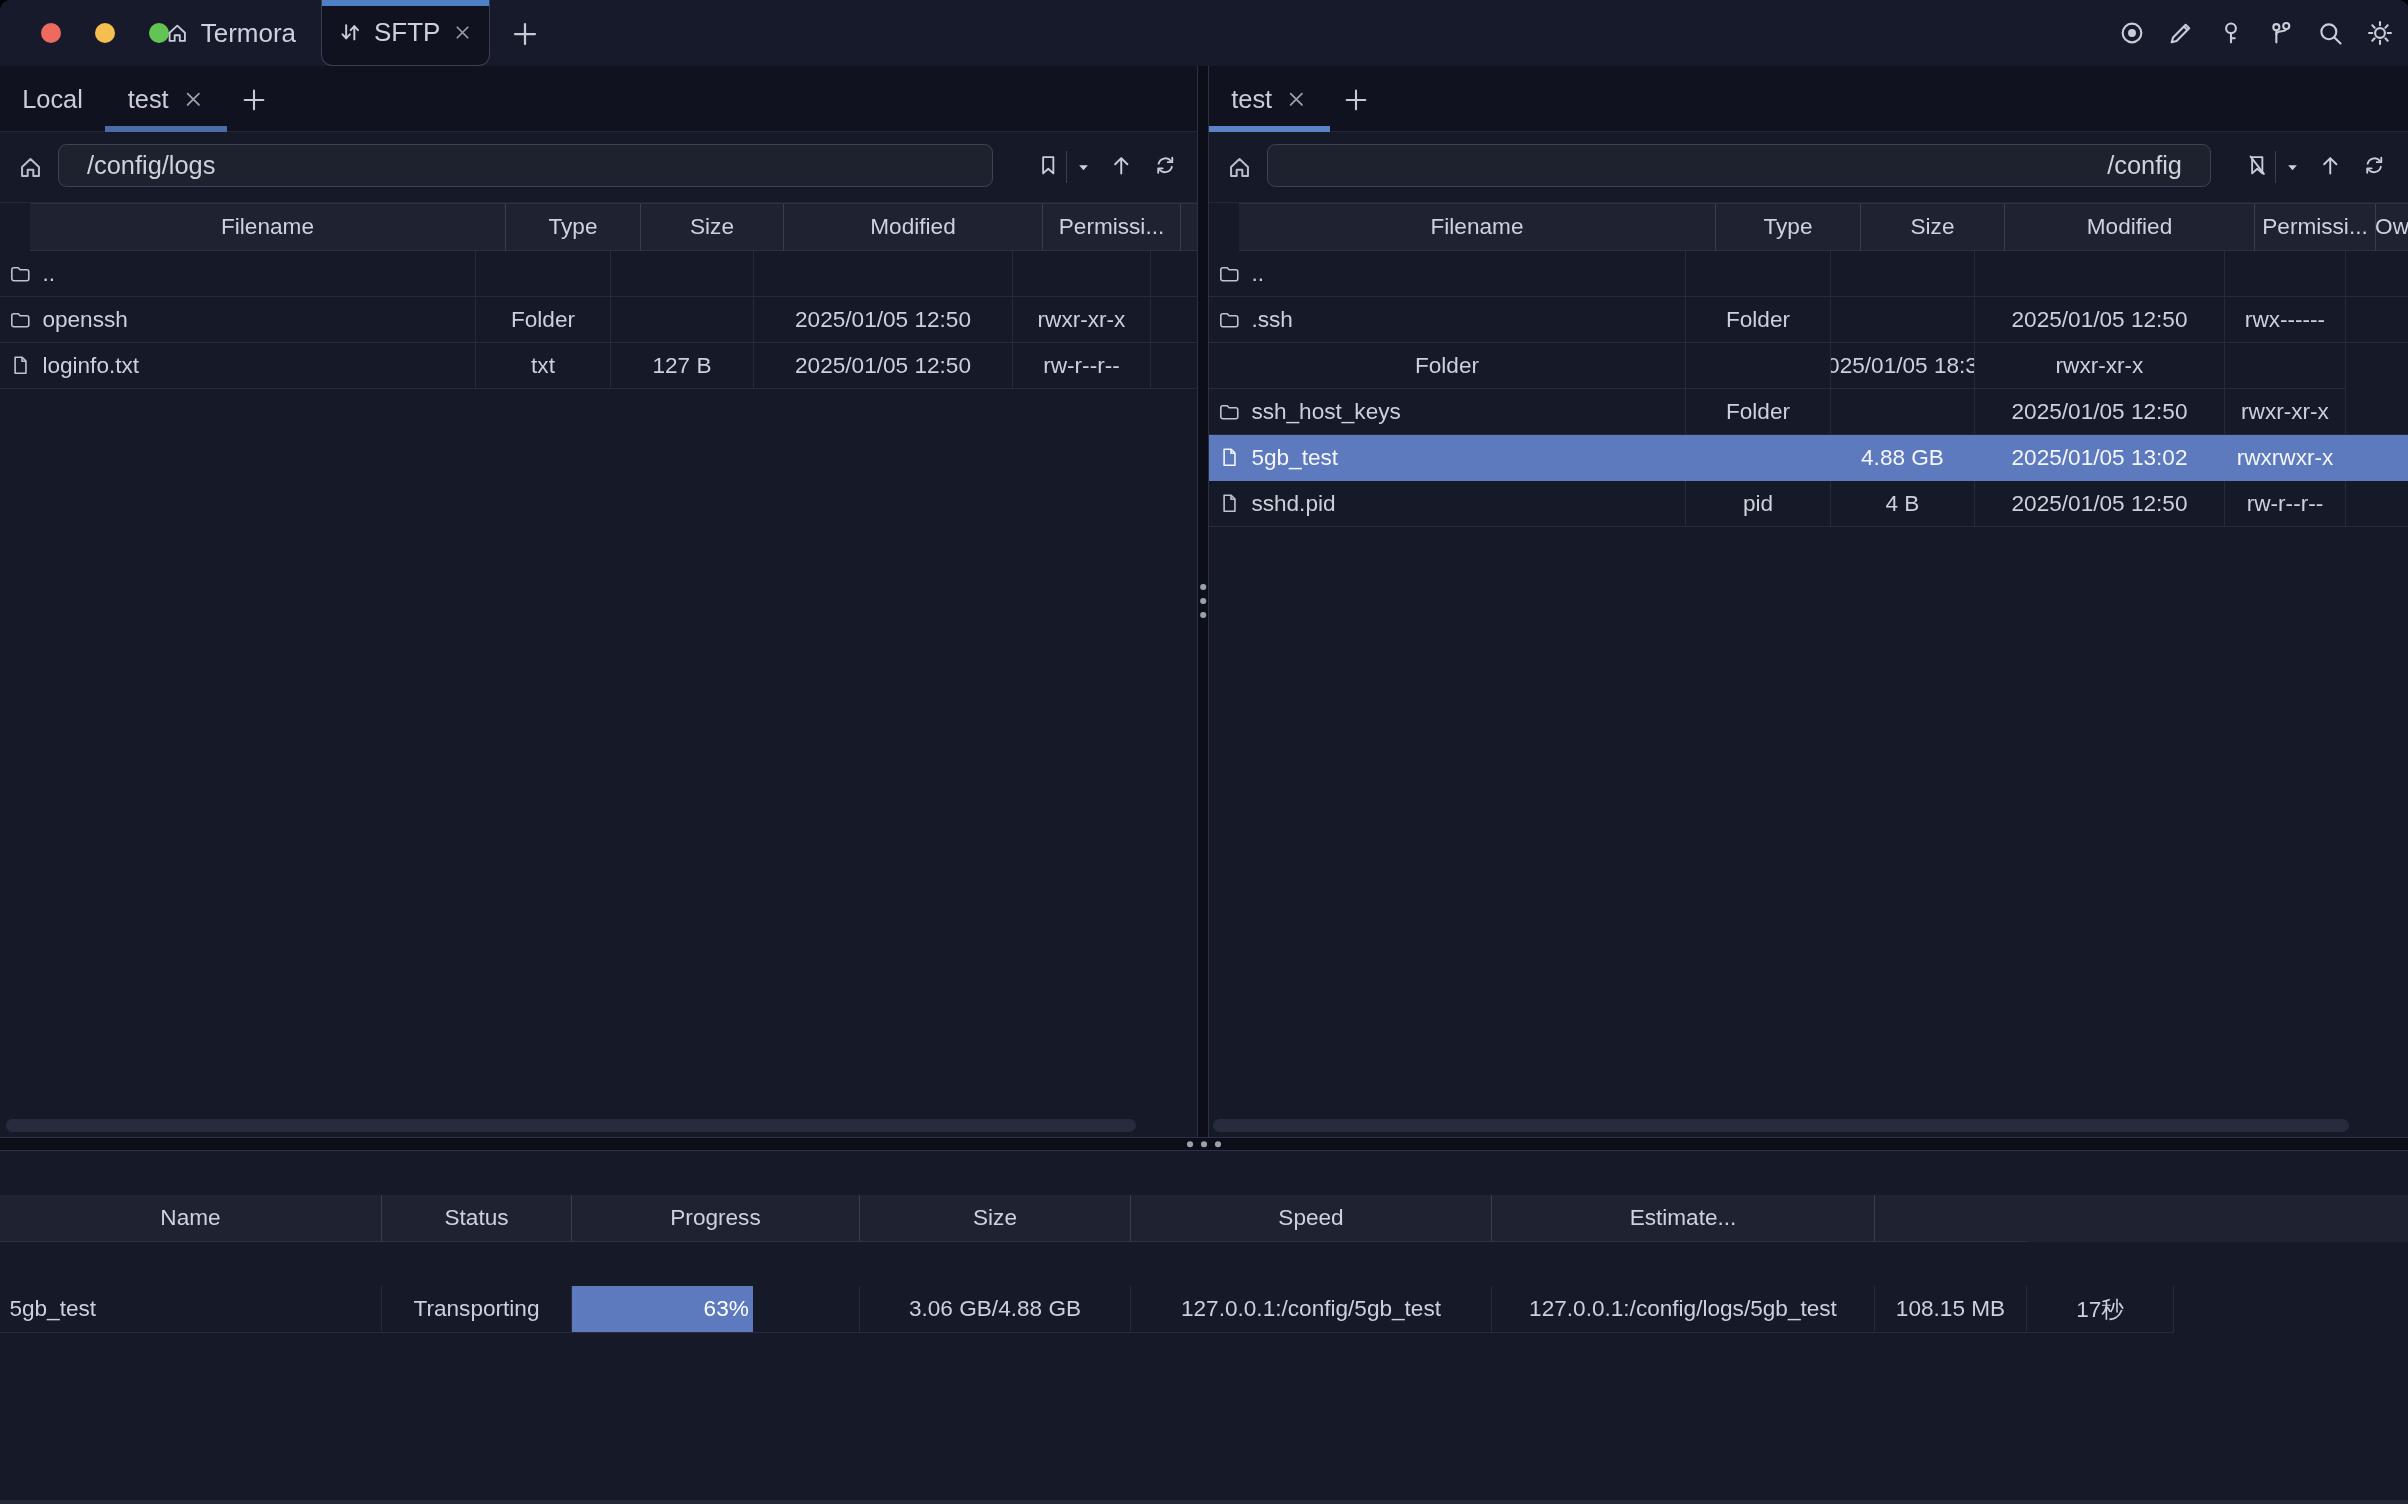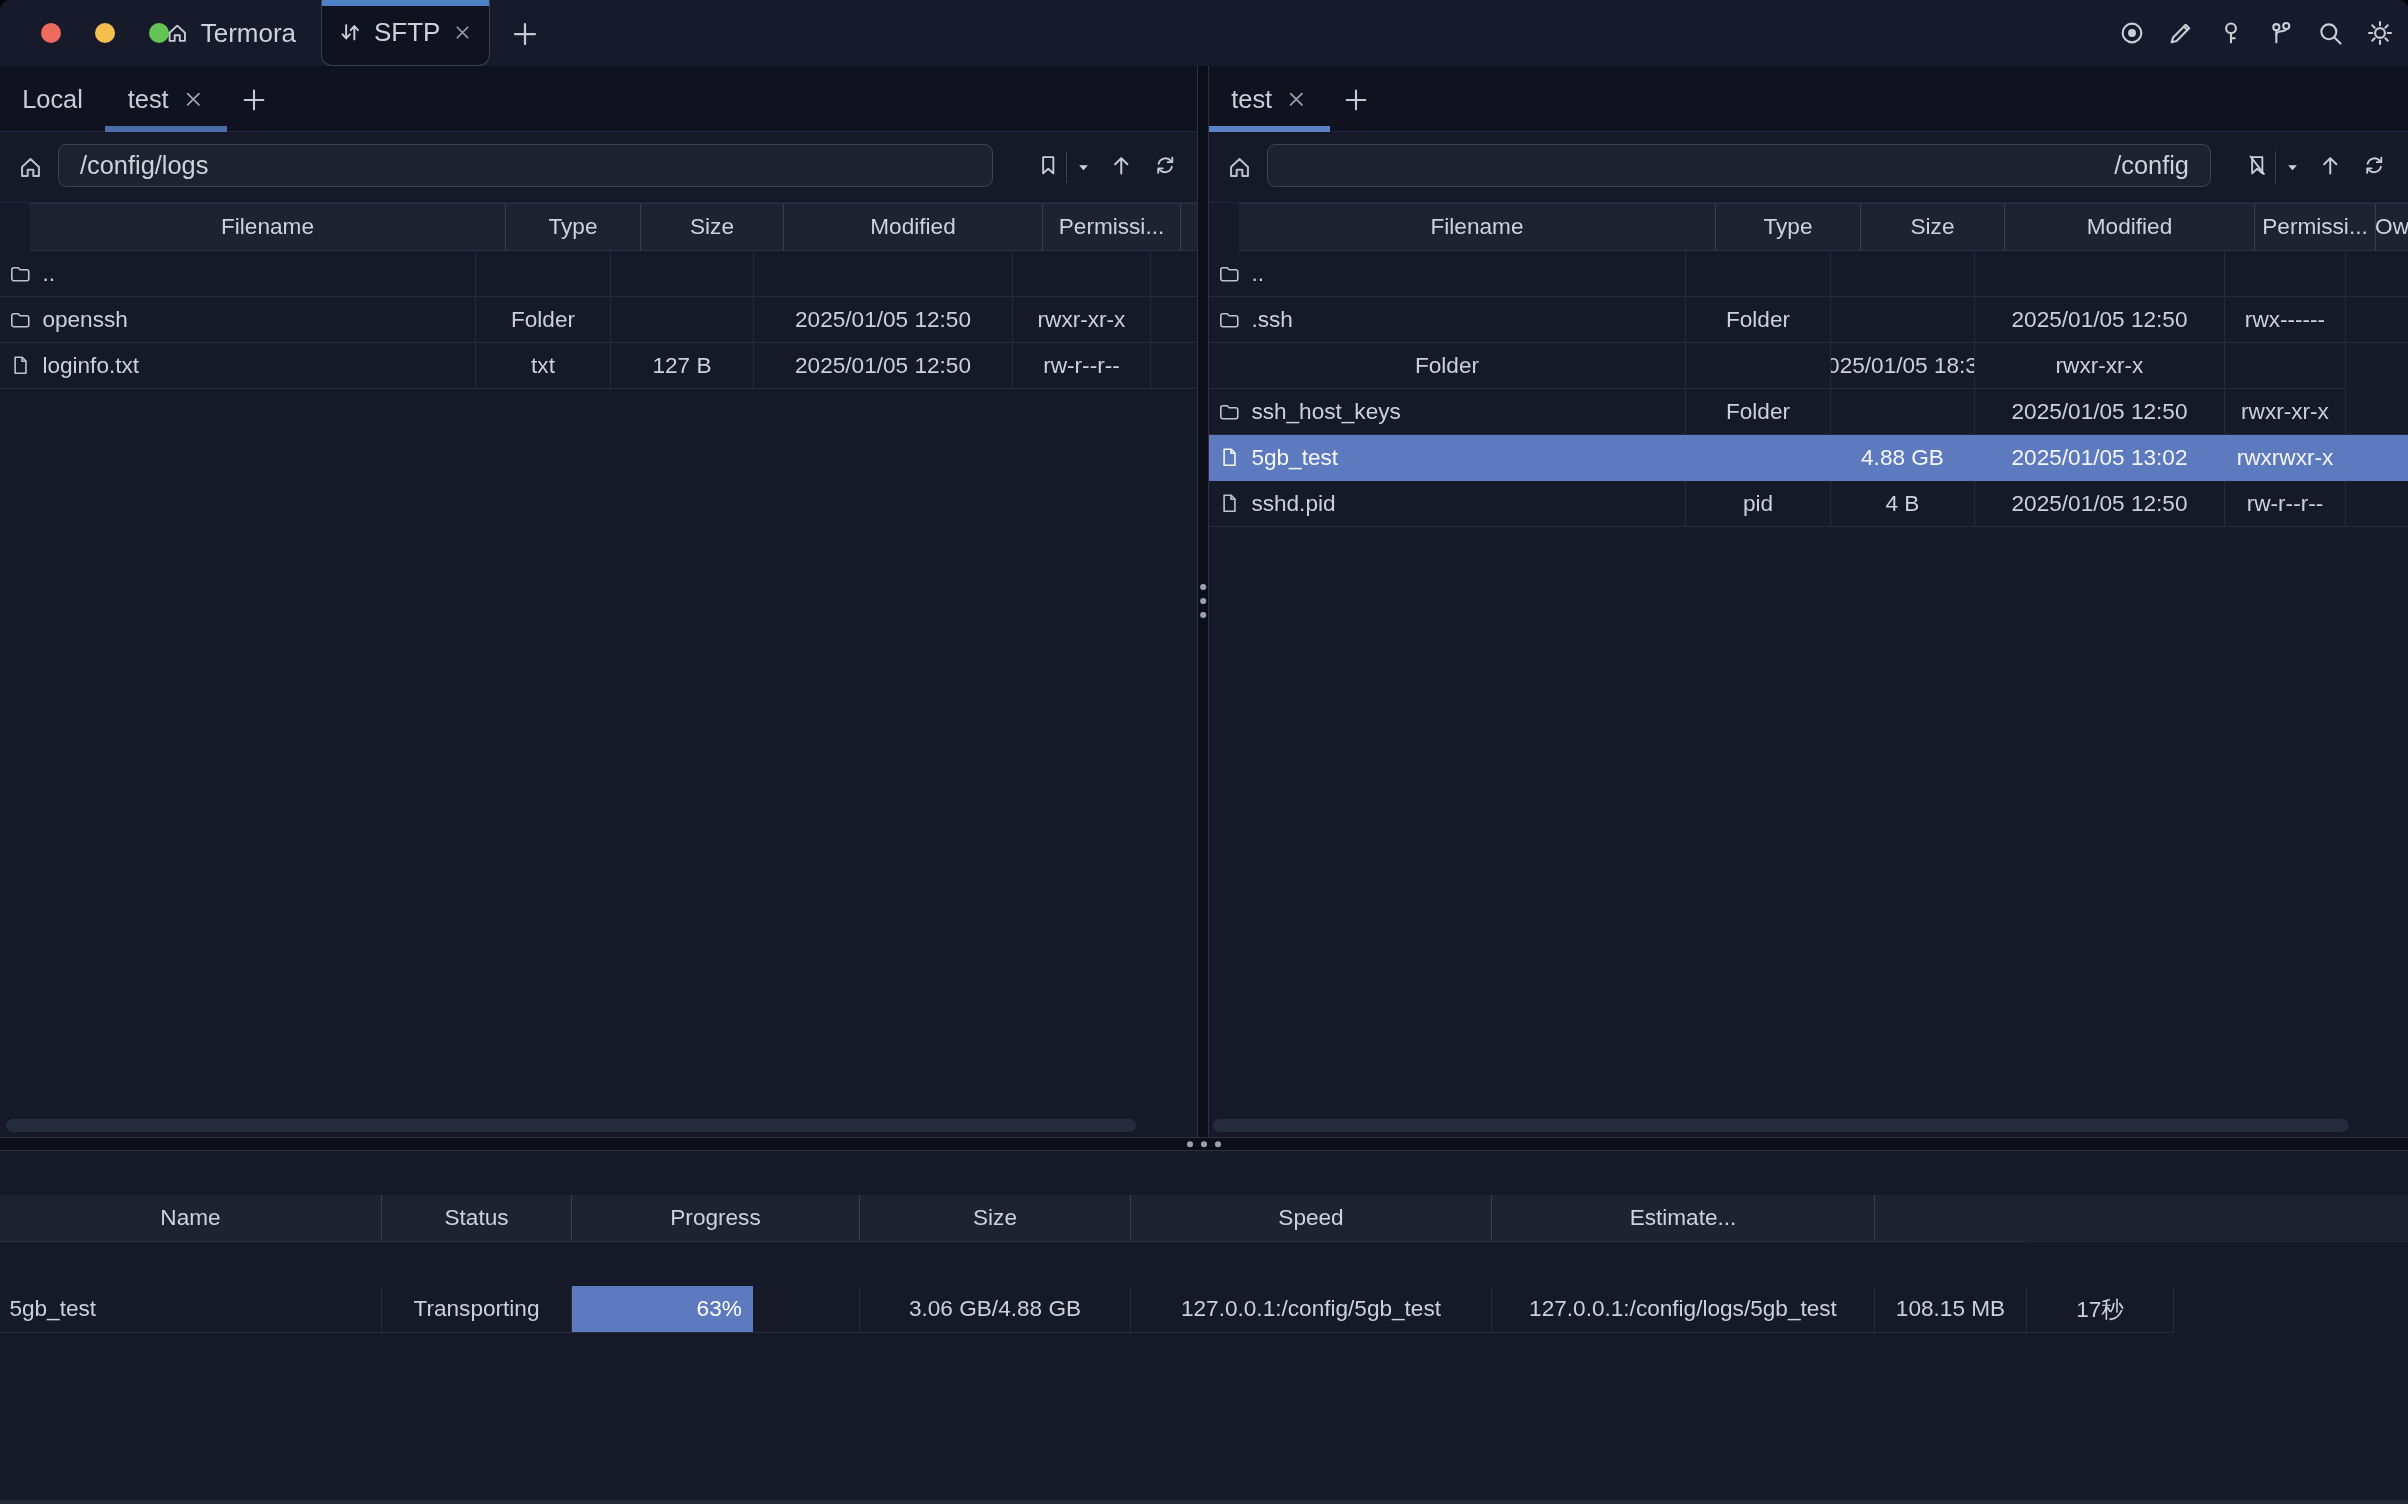--- a/index.html
+++ b/index.html
@@ -35,21 +35,21 @@
   .ptabs{position:absolute;top:0;left:0;right:0;height:66px;background:#10131f;border-bottom:0.9px solid #23263a;box-sizing:border-box;}
   .ptab{position:absolute;top:0;height:66px;display:flex;align-items:center;justify-content:center;gap:13px;font-size:25.4px;color:#c9cdd8;}
   .ptab .underline{position:absolute;left:0;right:0;bottom:0;height:5.6px;background:transparent;}
   .ptab.active .underline{background:var(--left-tab-underline);}
   .pane-right .ptab.active .underline{background:var(--right-tab-underline);}
   .ptab .x{width:22.6px;height:22.6px;color:#9aa0ad;}
   .ptabs .plusbtn{position:absolute;top:15px;width:38px;height:38px;display:flex;align-items:center;justify-content:center;color:#c6cad5;}
 
   .pathbar{position:absolute;top:66px;left:0;right:0;height:71px;background:#161a28;border-bottom:0.9px solid #23263a;box-sizing:border-box;}
   .homeic{position:absolute;left:17px;top:21.7px;width:27px;height:27px;color:#b9bdc9;}
-  .pathinput{position:absolute;left:58px;top:12.2px;height:43px;width:935px;background:#1e212e;border:1.9px solid #3f4356;border-radius:8.5px;color:#ced2dc;font-size:25.4px;font-family:"Liberation Sans",sans-serif;padding:0 21px;box-sizing:border-box;outline:none;}
+  .pathinput{position:absolute;left:58px;top:12.2px;height:43px;width:935px;background:#1e212e;border:1.9px solid #3f4356;border-radius:8.5px;color:#ced2dc;font-size:25.4px;font-family:"Liberation Sans",sans-serif;padding:0 28px;box-sizing:border-box;outline:none;}
   .pane-right .pathinput{width:944px;text-align:right;}
   .pb-ic{position:absolute;top:21px;}
   .pb-bookmark{left:1036px;}
   .pb-sep{position:absolute;left:1066px;top:19px;width:0.9px;height:32px;background:#3a3e50;}
   .pb-caret{left:1074px;top:26px;width:19px;height:19px;}
   .pb-up{left:1109px;}
   .pb-refresh{left:1153px;}
 
   
   .ftable{position:absolute;top:137px;left:0;right:0;}
@@ -78,21 +78,21 @@
   
   .transfer{position:absolute;top:1151px;left:0;right:0;}
   .thead,.trow{display:grid;grid-template-columns:382px 190px 288px 271px 361px 383px 152px 147px 1fr;margin-top:44px;}
   .thead{height:47px;background:#1e2231;}
   .thead .hc{display:flex;align-items:center;justify-content:center;font-size:22.6px;color:#ced2dc;border-right:0.9px solid #3a3e50;border-bottom:0.9px solid #2c3043;white-space:nowrap;overflow:hidden;}
   .thead .hc.nob{border-right:none;}
   .trow{height:47px;background:#161a28;}
   .trow .c{display:flex;align-items:center;justify-content:center;font-size:22.6px;color:#ccd0db;border-right:0.9px solid #262a3a;border-bottom:0.9px solid #262a3a;white-space:nowrap;overflow:hidden;position:relative;}
   .trow .c.name{justify-content:flex-start;padding-left:9.4px;}
   .trow .c.nob{border-right:none;border-bottom:none;}
-  .pcell .pfill{position:absolute;left:0;top:0;bottom:0;background:var(--accent-blue);display:flex;align-items:center;justify-content:flex-end;padding-right:11px;box-sizing:border-box;color:#ffffff;font-size:22.6px;}
+  .pcell .pfill{position:absolute;left:0;top:0;bottom:0;background:var(--accent-blue);display:flex;align-items:center;justify-content:flex-end;padding-right:4px;box-sizing:border-box;color:#ffffff;font-size:22.6px;}
   .bottomstrip{position:absolute;left:0;right:0;bottom:0;height:4.7px;background:#252838;}
 </style>
 </head>
 <body>
 
 <svg width="0" height="0" style="position:absolute">
   <defs>
     <g id="ic-home">
         <path d="M4.5 11.5 L12 4.5 L19.5 11.5 V19.5 H14.5 V14 H9.5 V19.5 H4.5 Z" fill="none" stroke="currentColor" stroke-width="1.8" stroke-linejoin="round"></path>
       </g>

